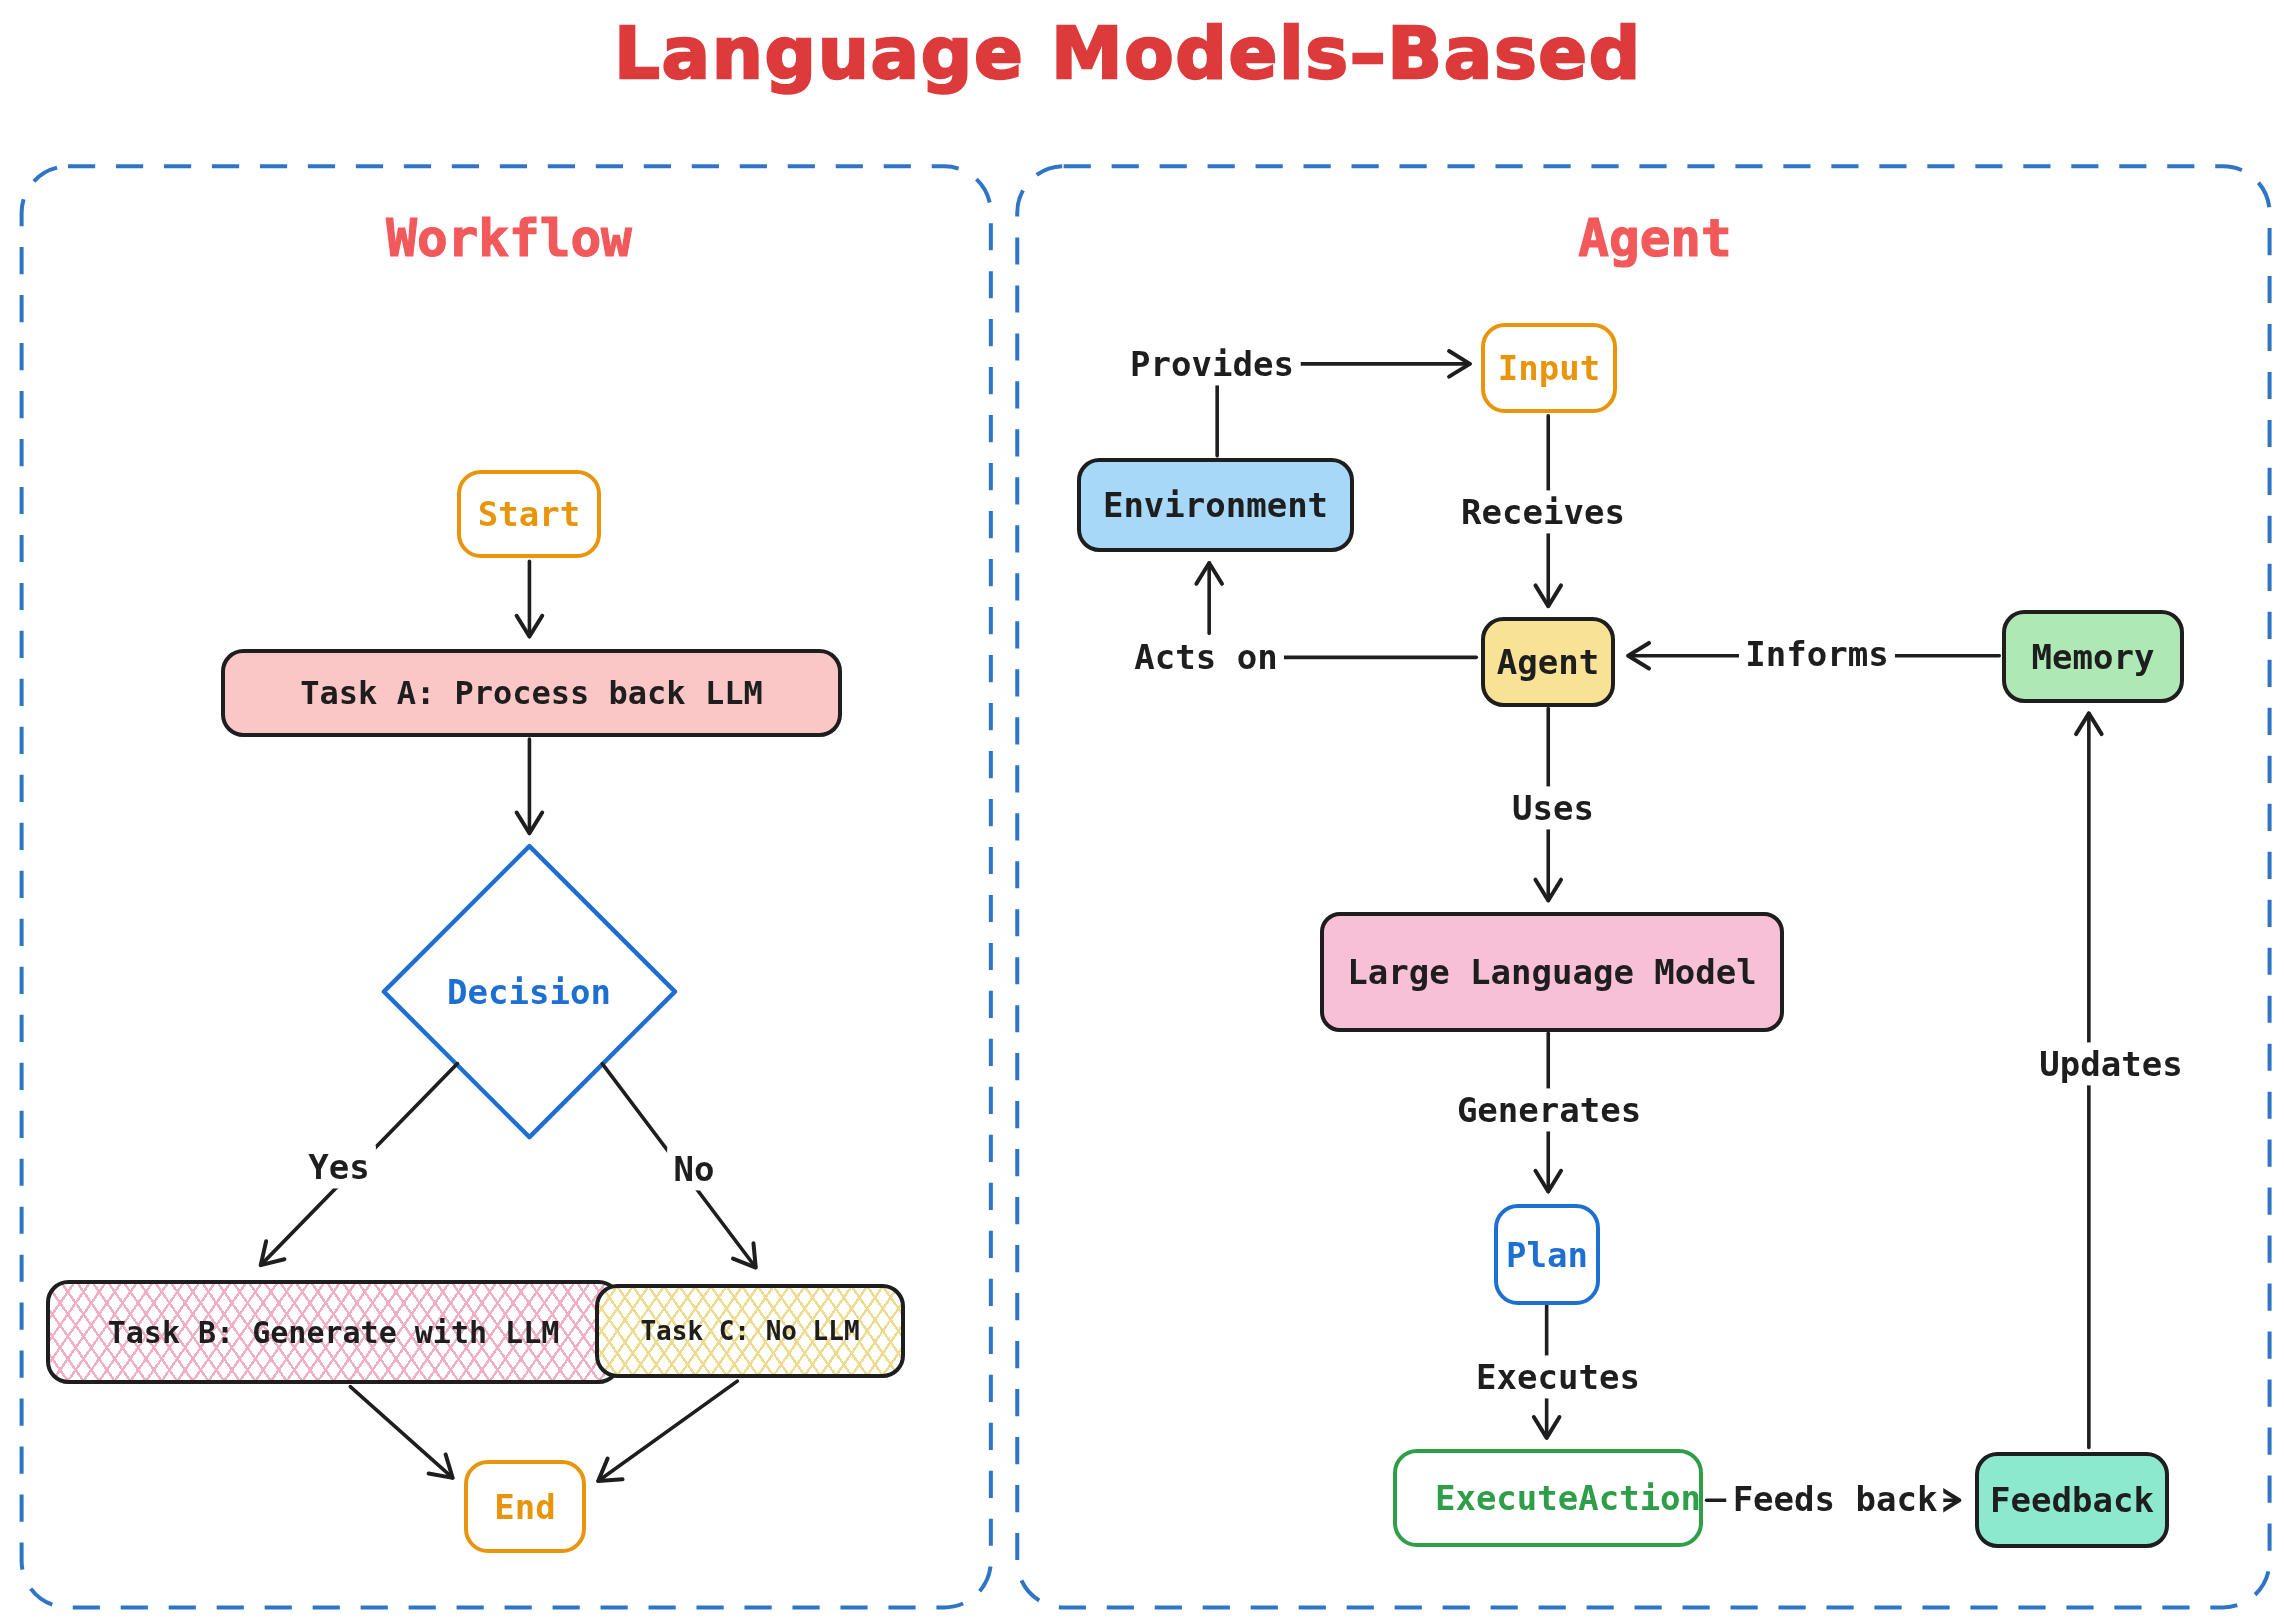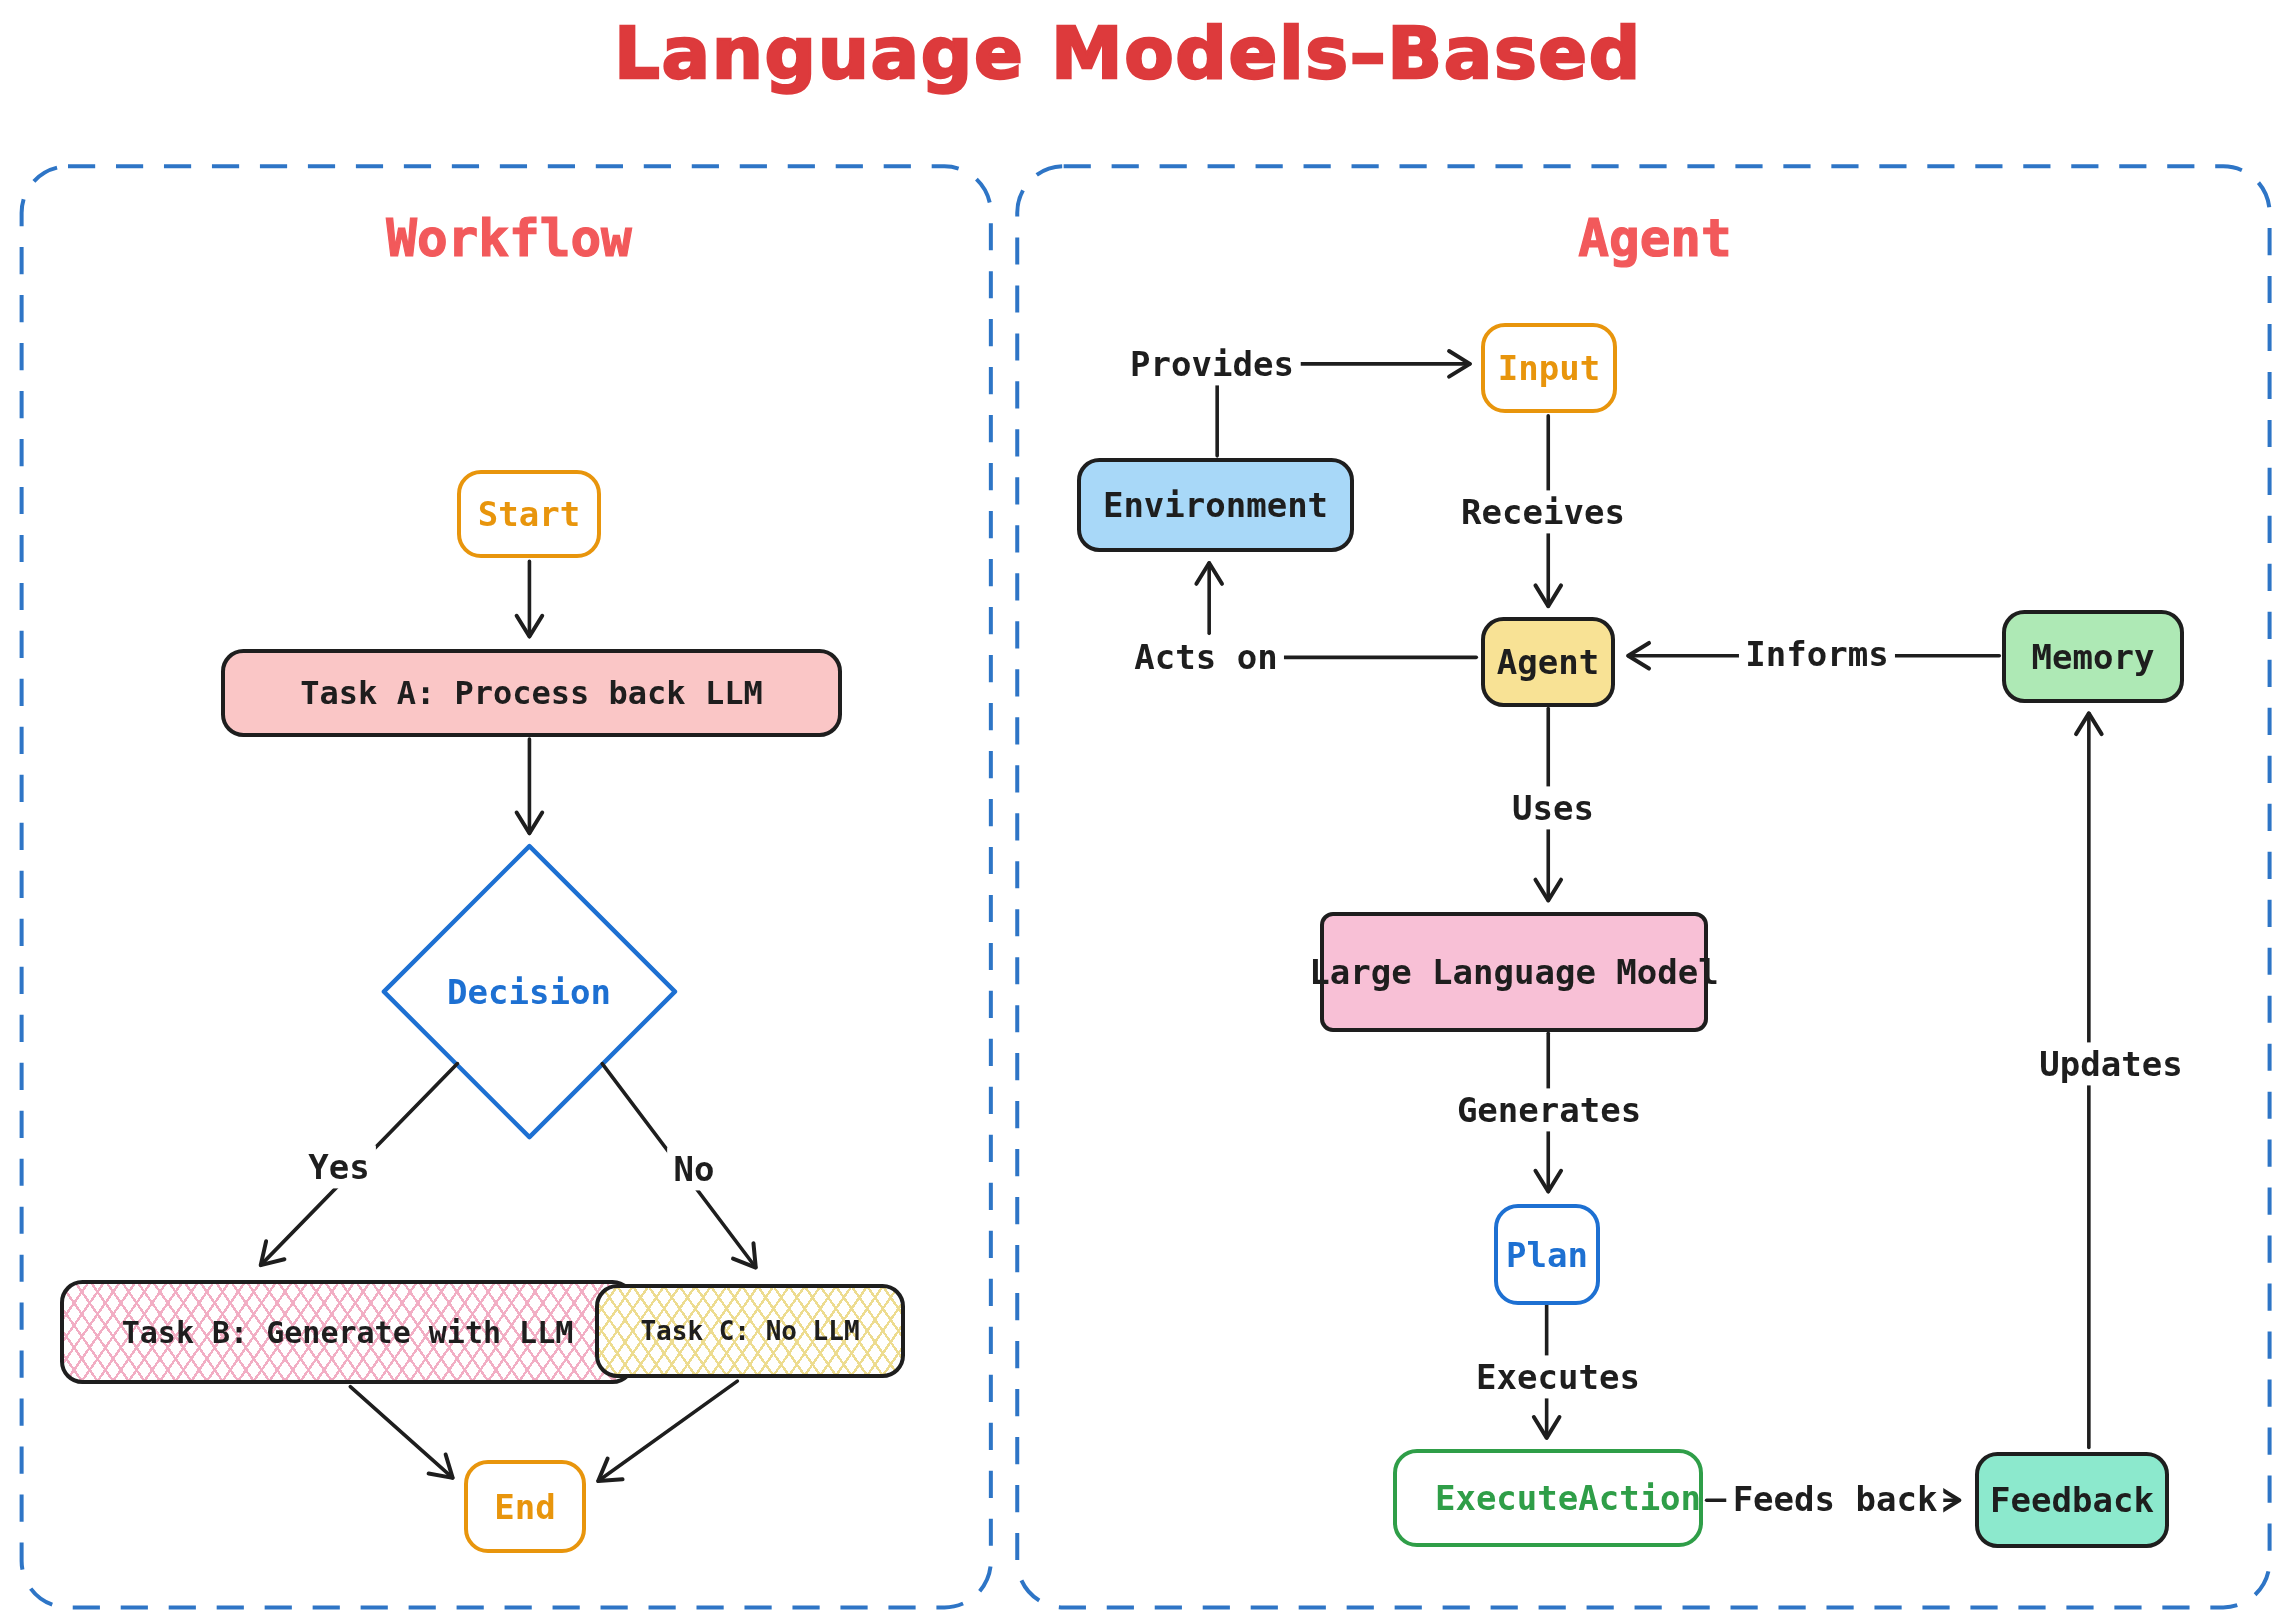--- a/index.html
+++ b/index.html
@@ -90,29 +90,29 @@
   </svg>
 
   <div class="main-title">Language Models–Based</div>
 
   <div class="panel-title" style="left:509px;top:238px;">Workflow</div>
   <div class="panel-title" style="left:1655px;top:238px;">Agent</div>
 
   <div class="node accent orange" style="left:457px;top:470px;width:144px;height:88px;">Start</div>
   <div class="node fill-task-a fs40" style="left:221px;top:649px;width:621px;height:88px;">Task A: Process back LLM</div>
   <div class="decision-label">Decision</div>
-  <div class="node hatch-pink" style="left:60px;top:1280px;width:575px;height:104px;">Task B: Generate with LLM</div>
+  <div class="node hatch-pink" style="left:46px;top:1280px;width:575px;height:104px;">Task B: Generate with LLM</div>
   <div class="node hatch-yellow" style="left:595px;top:1284px;width:310px;height:94px;">Task C: No LLM</div>
   <div class="node accent orange" style="left:464px;top:1460px;width:122px;height:93px;">End</div>
 
   <div class="node accent orange" style="left:1481px;top:323px;width:136px;height:90px;">Input</div>
   <div class="node fill-env" style="left:1077px;top:458px;width:277px;height:94px;">Environment</div>
   <div class="node fill-agent" style="left:1481px;top:617px;width:134px;height:90px;">Agent</div>
   <div class="node fill-memory" style="left:2002px;top:610px;width:182px;height:93px;">Memory</div>
-  <div class="node fill-llm" style="left:1320px;top:912px;width:388px;height:120px;border-radius:13px;">Large Language Model</div>
+  <div class="node fill-llm" style="left:1320px;top:912px;width:464px;height:120px;border-radius:20px;">Large Language Model</div>
   <div class="node accent blue" style="left:1494px;top:1204px;width:106px;height:101px;">Plan</div>
   <div class="node accent green" style="left:1393px;top:1449px;width:310px;height:98px;">ExecuteAction</div>
   <div class="node fill-feedback" style="left:1975px;top:1452px;width:194px;height:96px;">Feedback</div>
 
   <div class="lbl" style="left:339px;top:1167px;">Yes</div>
   <div class="lbl" style="left:694px;top:1169px;">No</div>
   <div class="lbl" style="left:1212px;top:364px;">Provides</div>
   <div class="lbl" style="left:1543px;top:512px;">Receives</div>
   <div class="lbl" style="left:1206px;top:657px;">Acts on</div>
   <div class="lbl" style="left:1817px;top:654px;">Informs</div>

